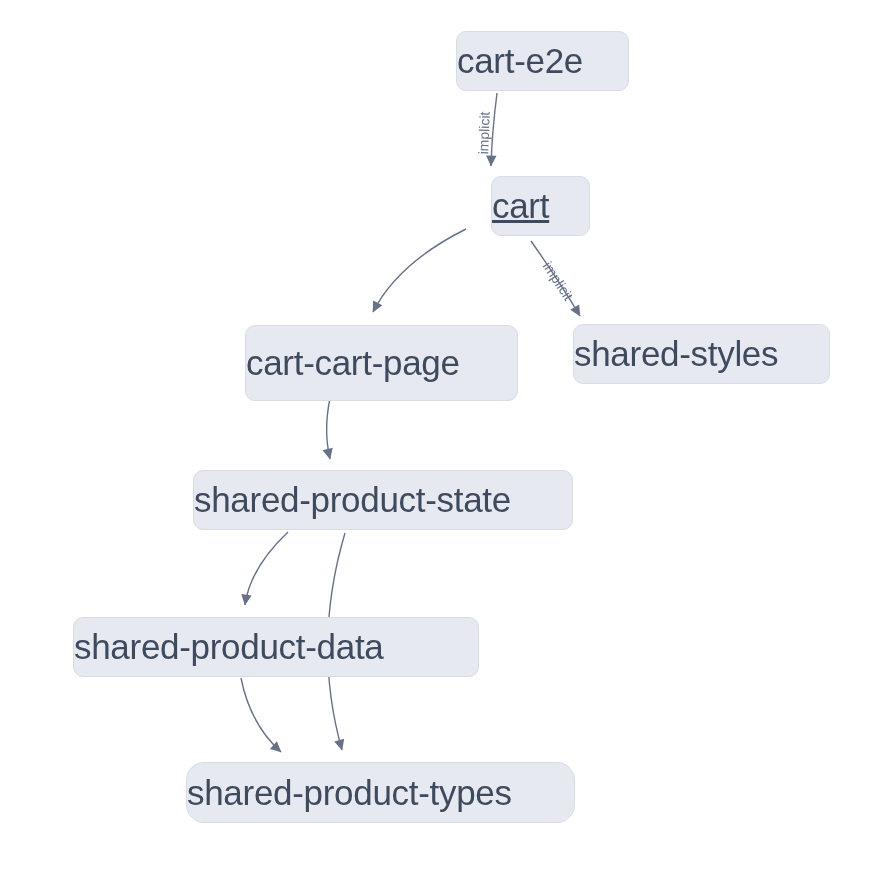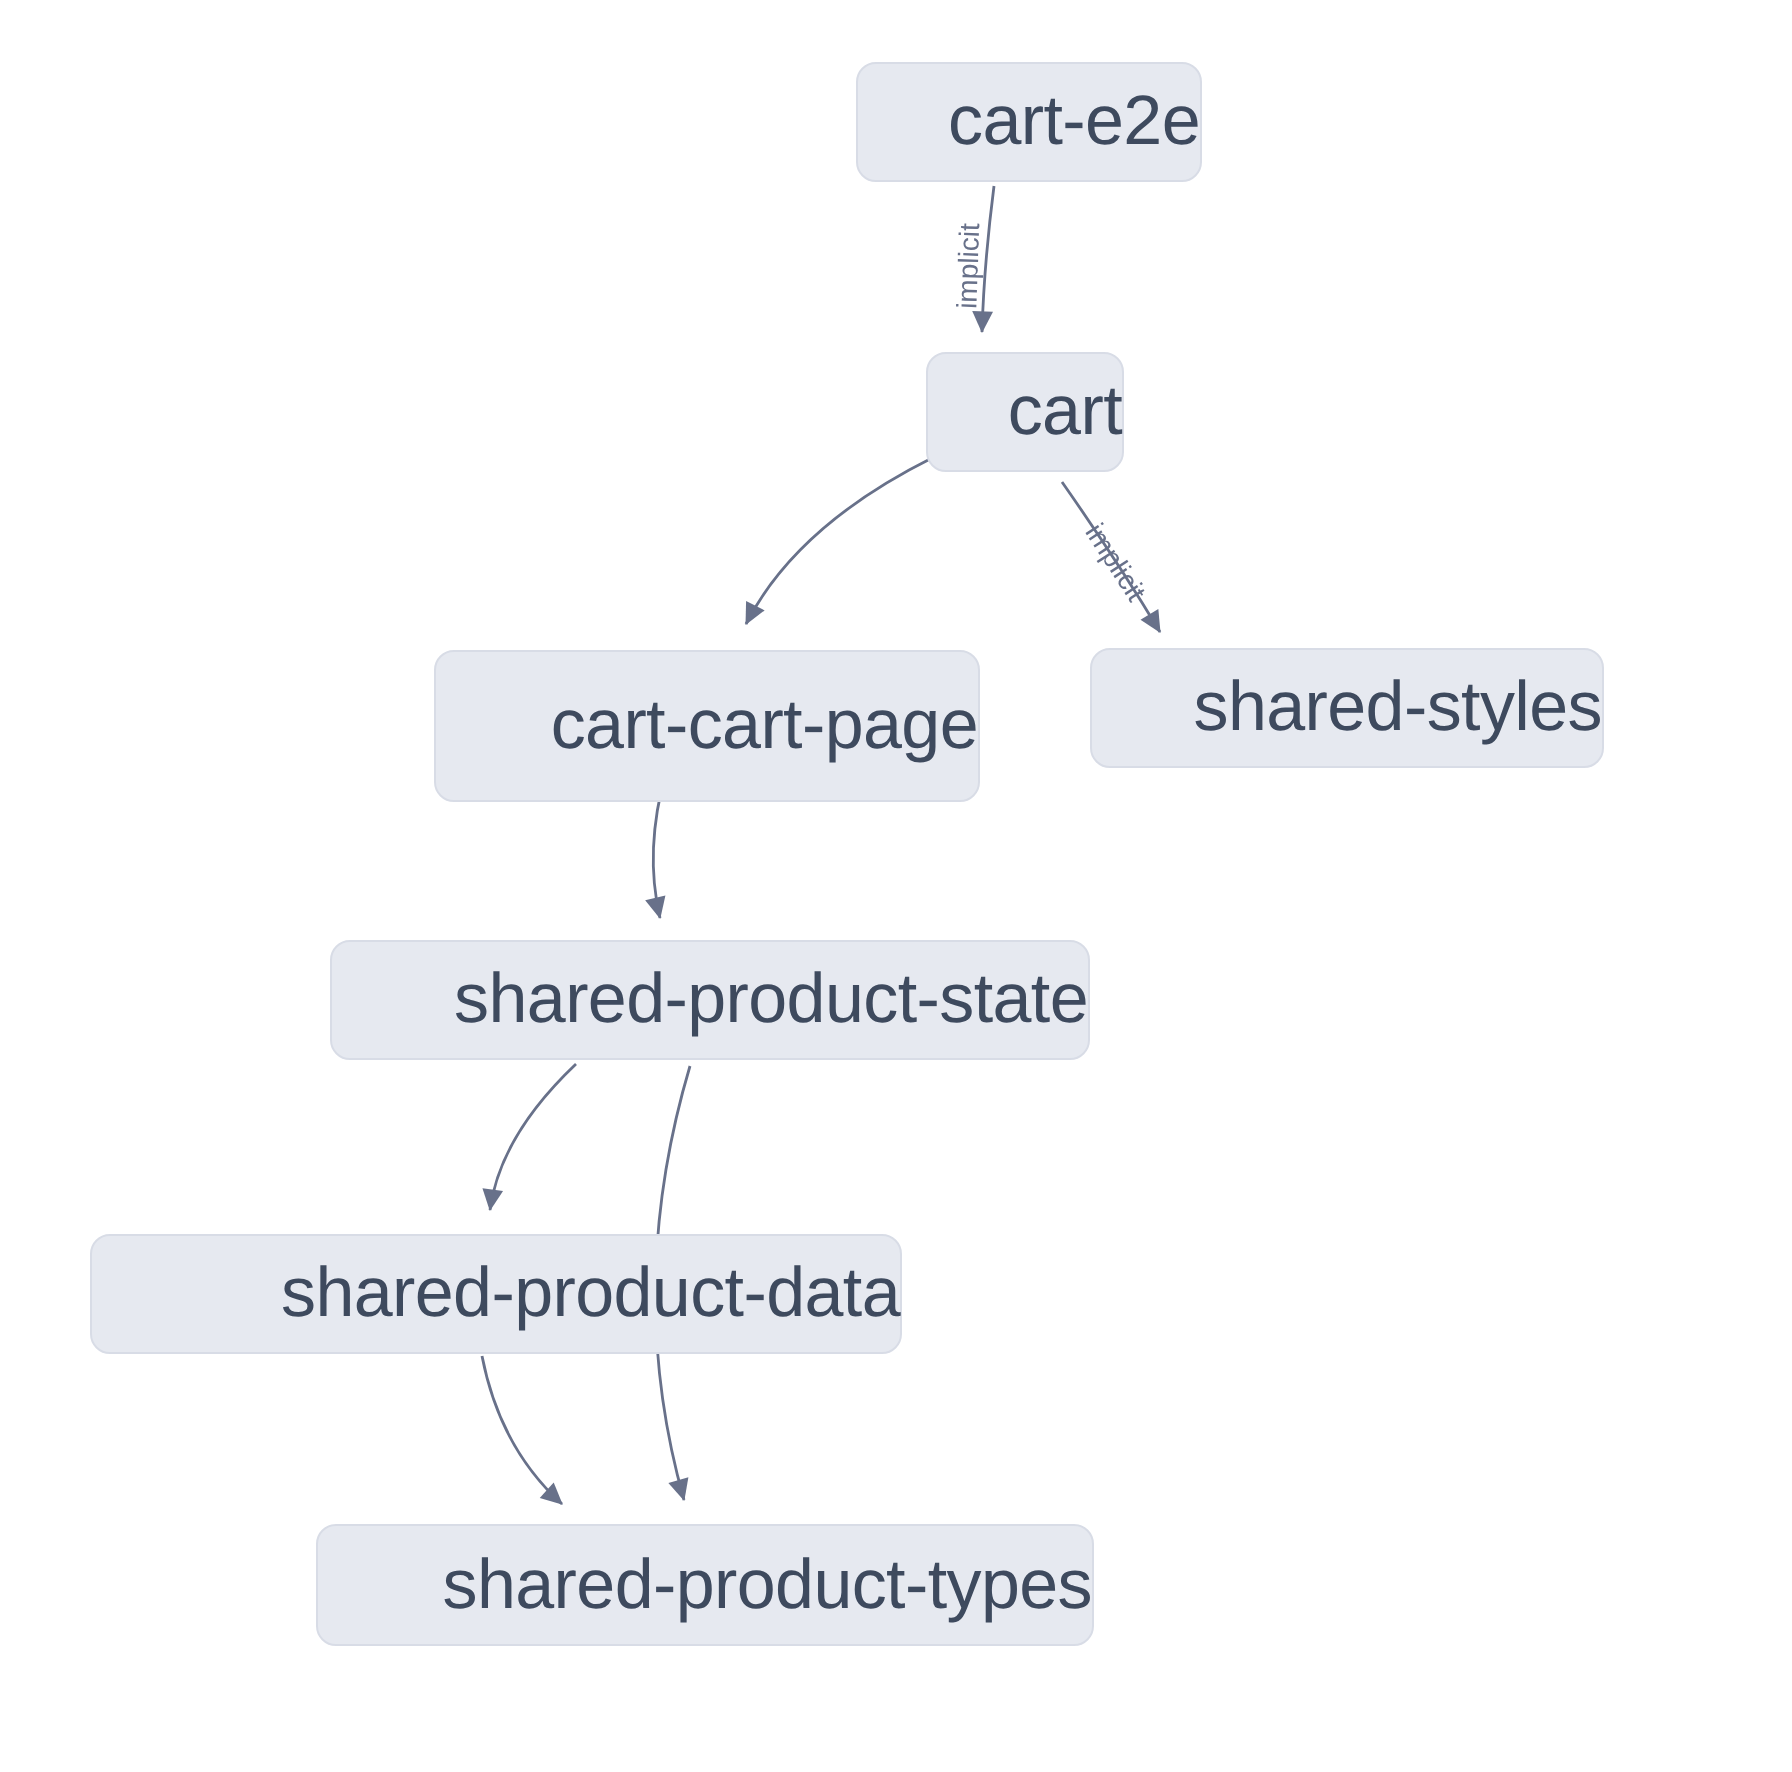--- a/index.html
+++ b/index.html
@@ -32,35 +32,36 @@
     font-family:"Liberation Sans", sans-serif;
     font-size:14px;
   }
   .node{
     position:absolute;
     z-index:2;
     box-sizing:border-box;
     background:var(--node-fill);
     border:1px solid var(--node-border);
     border-radius:10px;
-    display:flex;align-items:center;justify-content:flex-end;
+    display:flex;align-items:center;justify-content:flex-start;
     color:var(--node-text);
     font-size:35px;
     letter-spacing:-0.3px;
     white-space:nowrap;
     cursor:pointer;
+    margin-left:28px;
   }
   
   .n-cart-e2e              {left:428px;top:31px; width:173px;height:60px;}
-  .n-cart                  {left:463px;top:176px;width:99px; height:60px;}
+  .n-cart                  {left:463px;top:176px;width:99px; height:60px;text-decoration:underline;}
   .n-cart-cart-page        {left:217px;top:325px;width:273px;height:76px;}
   .n-shared-styles         {left:545px;top:324px;width:257px;height:60px;}
   .n-shared-product-state  {left:165px;top:470px;width:380px;height:60px;}
   .n-shared-product-data   {left:45px; top:617px;width:406px;height:60px;}
-  .n-shared-product-types  {left:158px;top:762px;width:389px;height:61px;}
+  .n-shared-product-types  {left:158px;top:762px;width:389px;height:61px;border-radius:18px;}
 </style>
 </head>
 <body>
 
 <div class="canvas">
 
   <svg class="edges" viewBox="0 0 896 886" xmlns="http://www.w3.org/2000/svg">
     <defs>
       <marker id="arrow" viewBox="0 0 12 12" refX="10.5" refY="6" markerWidth="13" markerHeight="13" markerUnits="userSpaceOnUse" orient="auto">
         <path d="M1,1.2 L11,6 L1,10.8 Z" fill="var(--edge)"></path>

